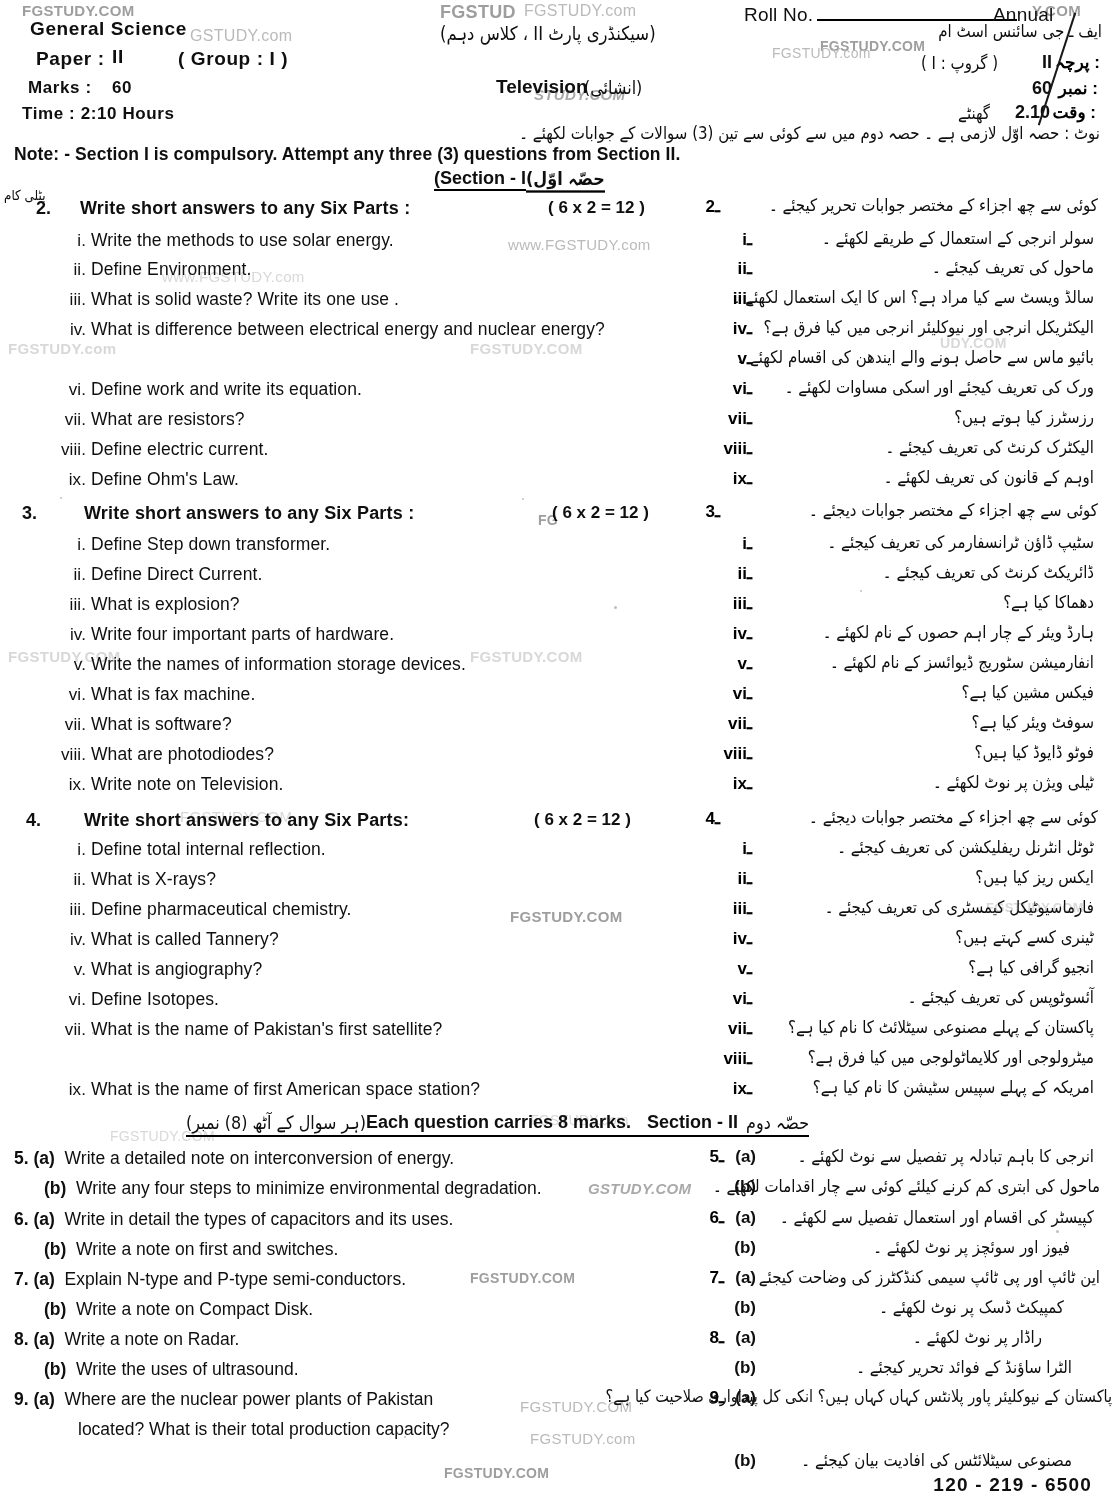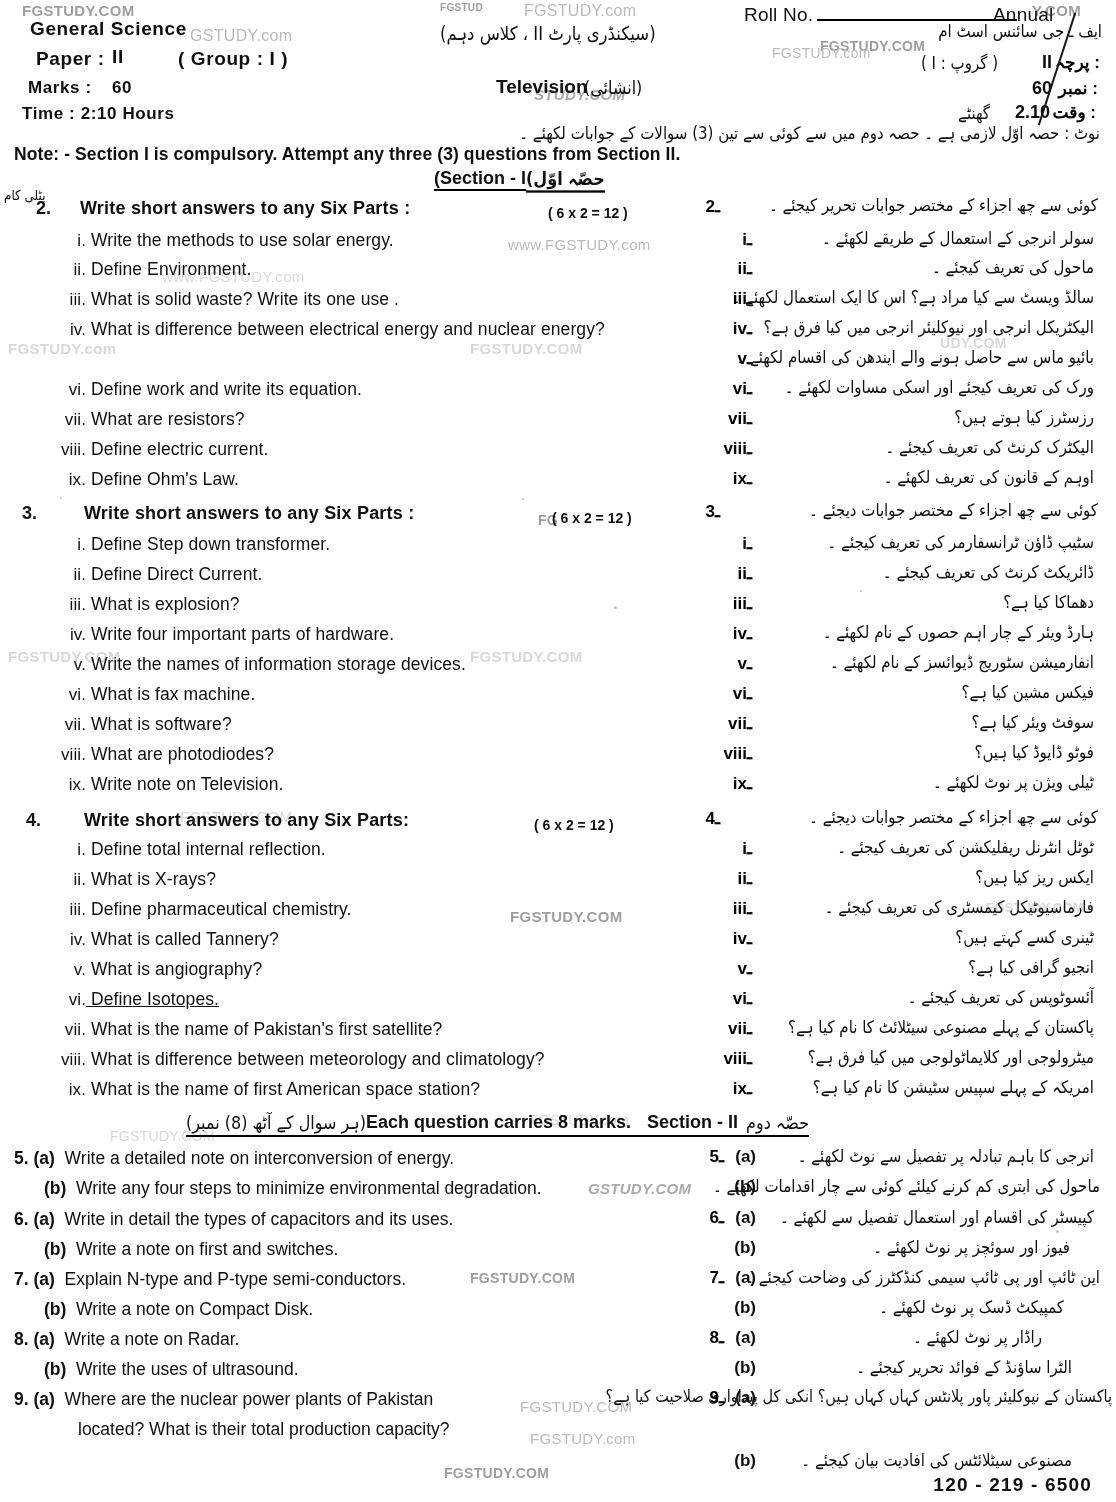--- a/index.html
+++ b/index.html
@@ -80,22 +80,21 @@
     font-weight: bold;
     font-size: 18px;
   }
   .qtitle {
     font-weight: bold;
     font-size: 18px;
     letter-spacing: .2px;
   }
   .marks {
     font-weight: bold;
-    font-size: 14px;
-    margin-top: 7px;
+    font-size: 17px;
   }
   .roman {
     font-size: 17px;
     text-align: right;
     width: 38px;
     display: inline-block;
   }
   .part-row {
     font-size: 17.5px;
     letter-spacing: .1px;
@@ -142,21 +141,21 @@
     border-radius: 50%;
     opacity: .55;
   }
 </style>
 </head>
 <body>
 
 <div id="page">
 
   <div class="wm bold" style="left:22px; top:2px; font-size:15px;">FGSTUDY.COM</div>
-  <div class="wm bold" style="left:440px; top:2px; font-size:10px;">FGSTUD</div>
+  <div class="wm bold" style="left:440px; top:2px; font-size:18px;">FGSTUD</div>
   <div class="wm" style="left:524px; top:2px; font-size:16px;">FGSTUDY.com</div>
   <div class="wm bold" style="left:1032px; top:2px; font-size:15px;">Y.COM</div>
   <div class="wm" style="left:190px; top:27px; font-size:16px;">GSTUDY.com</div>
   <div class="wm bold" style="left:820px; top:38px; font-size:14px;">FGSTUDY.COM</div>
   <div class="wm ital" style="left:534px; top:86px; font-size:15px;">STUDY.COM</div>
   <div class="wm" style="left:772px; top:45px; font-size:14px;">FGSTUDY.com</div>
   <div class="wm" style="left:508px; top:236px; font-size:15px;">www.FGSTUDY.com</div>
   <div class="wm faint" style="left:162px; top:268px; font-size:15px;">www.FGSTUDY.com</div>
   <div class="wm bold faint" style="left:8px; top:340px; font-size:15px;">FGSTUDY.com</div>
   <div class="wm bold faint" style="left:470px; top:340px; font-size:15px;">FGSTUDY.COM</div>
@@ -315,29 +314,28 @@
   <div class="abs urdu" style="right:22px; top:898px;">فارماسیوٹیکل کیمسٹری کی تعریف کیجئے ۔</div>
 
   <div class="abs eng part-row" style="left:48px; top:929px;"><span class="roman">iv.</span> <span>What is called Tannery?</span></div>
   <div class="abs urdu-num" style="right:364px; top:928px;">ivـ</div>
   <div class="abs urdu" style="right:22px; top:928px;">ٹینری کسے کہتے ہیں؟</div>
 
   <div class="abs eng part-row" style="left:48px; top:959px;"><span class="roman">v.</span> <span>What is angiography?</span></div>
   <div class="abs urdu-num" style="right:364px; top:958px;">vـ</div>
   <div class="abs urdu" style="right:22px; top:958px;">انجیو گرافی کیا ہے؟</div>
 
-  <div class="abs eng part-row" style="left:48px; top:989px;text-decoration:underline;"><span class="roman">vi.</span> <span>Define Isotopes.</span></div>
+  <div class="abs eng part-row" style="left:48px; top:989px;"><span class="roman">vi.</span> <span>Define Isotopes.</span></div>
   <div class="abs urdu-num" style="right:364px; top:988px;">viـ</div>
   <div class="abs urdu" style="right:22px; top:988px;">آئسوٹوپس کی تعریف کیجئے ۔</div>
 
   <div class="abs eng part-row" style="left:48px; top:1019px;"><span class="roman">vii.</span> <span>What is the name of Pakistan's first satellite?</span></div>
   <div class="abs urdu-num" style="right:364px; top:1018px;">viiـ</div>
   <div class="abs urdu" style="right:22px; top:1018px;">پاکستان کے پہلے مصنوعی سیٹلائٹ کا نام کیا ہے؟</div>
 
-  <div class="abs eng part-row" style="left:48px; top:1049px;"><span class="roman">viii.</span> <span>What is difference between meteorology and climatology?</span></div>
   <div class="abs urdu-num" style="right:364px; top:1048px;">viiiـ</div>
   <div class="abs urdu" style="right:22px; top:1048px;">میٹرولوجی اور کلایماٹولوجی میں کیا فرق ہے؟</div>
 
   <div class="abs eng part-row" style="left:48px; top:1079px;"><span class="roman">ix.</span> <span>What is the name of first American space station?</span></div>
   <div class="abs urdu-num" style="right:364px; top:1078px;">ixـ</div>
   <div class="abs urdu" style="right:22px; top:1078px;">امریکہ کے پہلے سپیس سٹیشن کا نام کیا ہے؟</div>
 
   <div class="abs" style="left:186px; top:1112px; border-bottom:2px solid #000; padding-bottom:2px;">
     <span class="urdu" style="display:inline-block; font-size:16px;">(ہر سوال کے آٹھ (8) نمبر)</span><span class="eng" style="font-weight:bold; font-size:18px;">Each question carries 8 marks.</span><span class="eng" style="font-weight:bold; font-size:18px; margin-left:16px;">Section - II</span><span class="urdu" style="display:inline-block; font-size:16px; margin-left:8px;">حصّہ دوم</span>
   </div>

